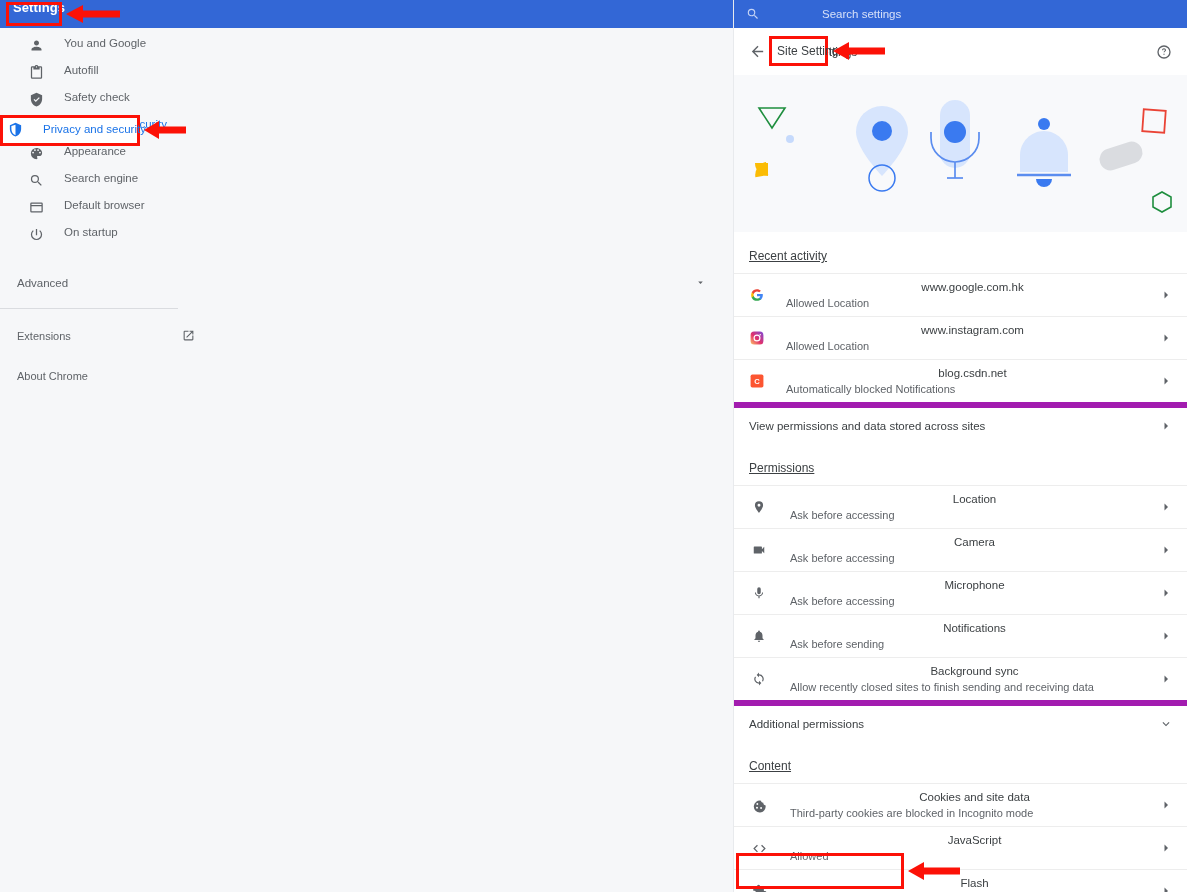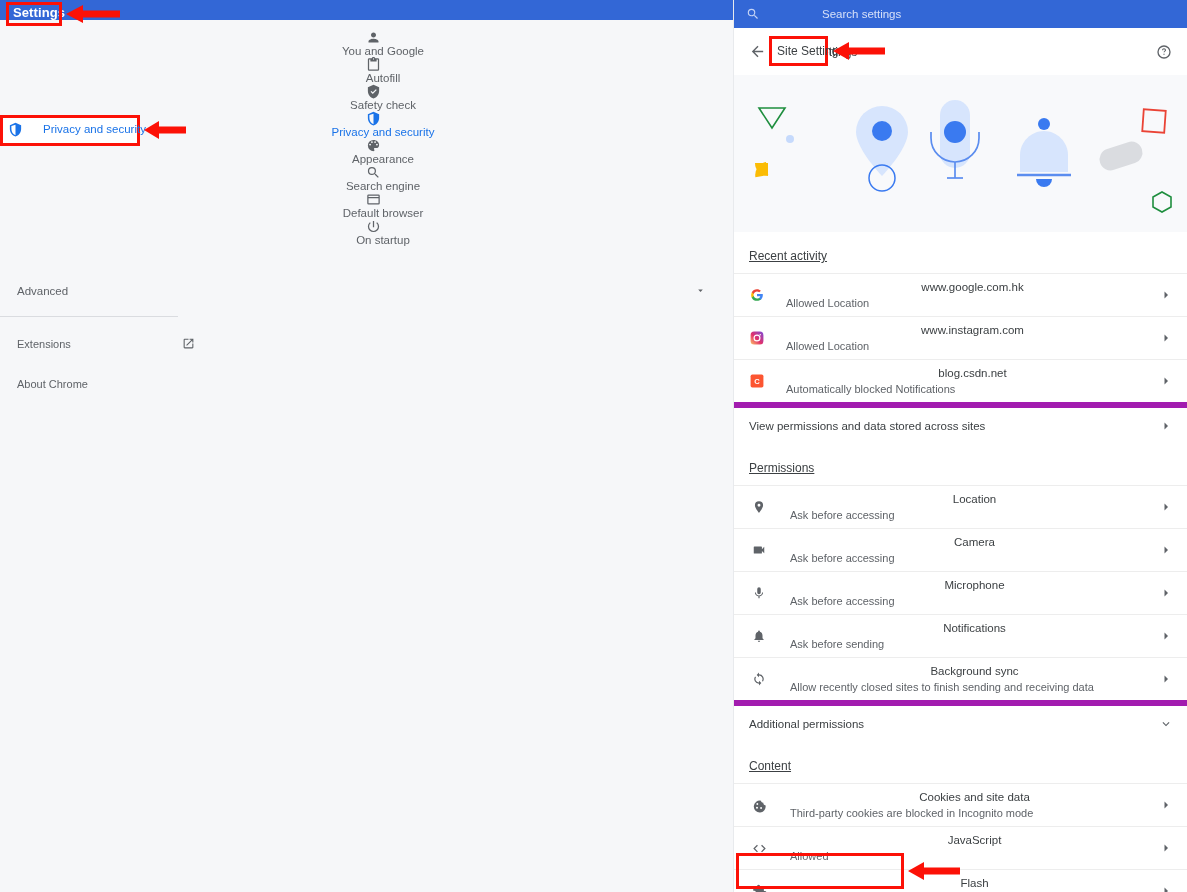--- a/index.html
+++ b/index.html
@@ -10,45 +10,44 @@
     overflow: hidden;
   }
   #root { position: relative; width: 1187px; height: 892px; }
 
   
   .left-pane {
     position: absolute; left: 0; top: 0; width: 733px; height: 892px;
     background: #f6f7f9;
   }
   .left-header {
-    height: 20px; background: #3367d6; width: 733px;
-    display: flex; align-items: flex-end;
+    height: 28px; background: #3367d6; width: 733px;
+    display: flex; align-items: flex-start;
   }
   .left-title {
     color: #ffffff; font-size: 13px; font-weight: bold;
     margin-left: 13px; letter-spacing: .1px;
   }
   .nav-list { margin-top: 9px; }
   .nav-item {
-    display: flex; align-items: center; height: 27px;
-    padding-left: 13px; color: #5f6368; font-size: 11.5px;
+    display: flex; align-items: flex-start; height: 27px;
+    padding-left: 28px; color: #5f6368; font-size: 11.5px;
     cursor: pointer;
-    flex-direction: column;
   }
   .nav-item .nav-label { margin-left: 20px; }
   .nav-item.active { color: #1a73e8; }
   .nav-item.active svg { fill: #1a73e8; }
   .nav-ico { width: 16px; height: 16px; display: inline-flex;
     align-items: center; justify-content: center; flex: 0 0 16px; }
   .nav-ico svg { fill: #5f6368; }
 
   .nav-advanced {
     display: flex; align-items: center; height: 27px;
     padding-left: 17px; padding-right: 25px; color: #5f6368;
-    font-size: 11.5px; margin-top: 32px; cursor: pointer; justify-content: flex-end;
+    font-size: 11.5px; margin-top: 16px; cursor: pointer; justify-content: flex-end;
   }
   .nav-advanced .sp { flex: 1; }
   .nav-divider { height: 1px; background: #dadce0; margin: 12px 18px 0 0; width: 178px; }
   .nav-bottom-item {
     display: flex; align-items: center; height: 27px;
     padding-left: 17px; color: #5f6368; font-size: 11px;
     margin-top: 13px; cursor: pointer; width: 196px;
   }
   .nav-bottom-item .sp { flex: 1; }
 

